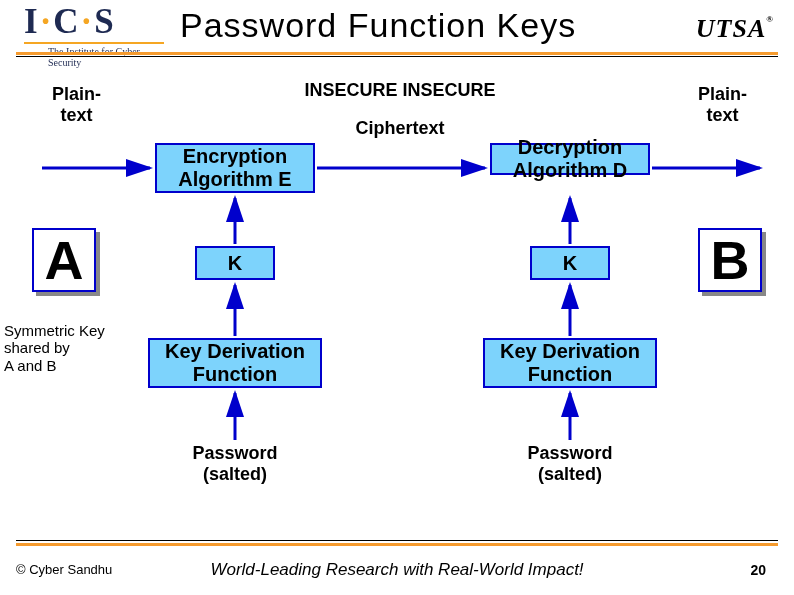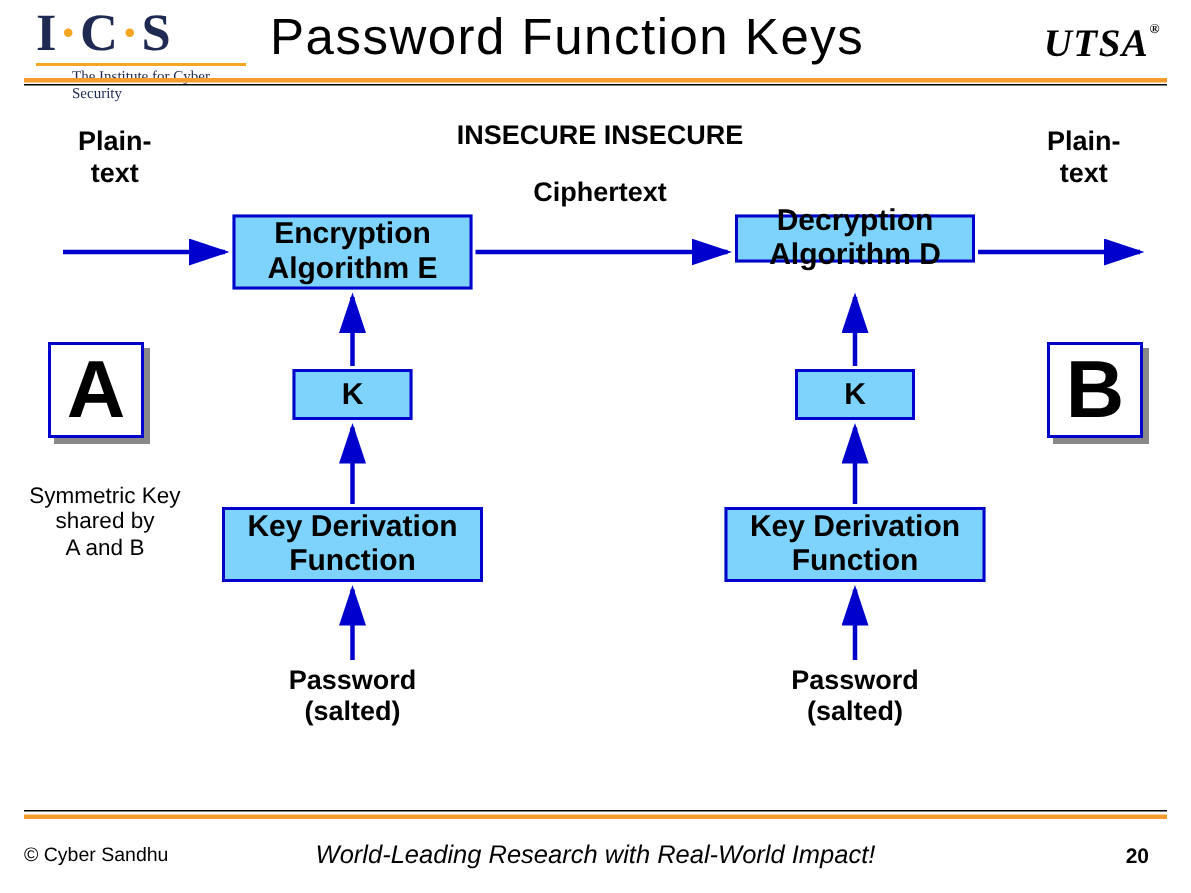--- a/index.html
+++ b/index.html
@@ -133,21 +133,21 @@
   }
   .pagenum {
     position:absolute;
     right: 28px; top: 562px;
     font-size: 14px;
     font-weight: bold;
   }
   .sidecaption {
     position:absolute;
     font-size:15px;
-    text-align:center;
+    text-align:left;
     line-height:1.15;
   }
 </style>
 </head>
 <body>
 
 <div class="logo-ics">
   <div class="ics-line">I<span class="dot">·</span>C<span class="dot">·</span>S</div>
   <div class="hr"></div>
   <div class="sub">The Institute for Cyber Security</div>

